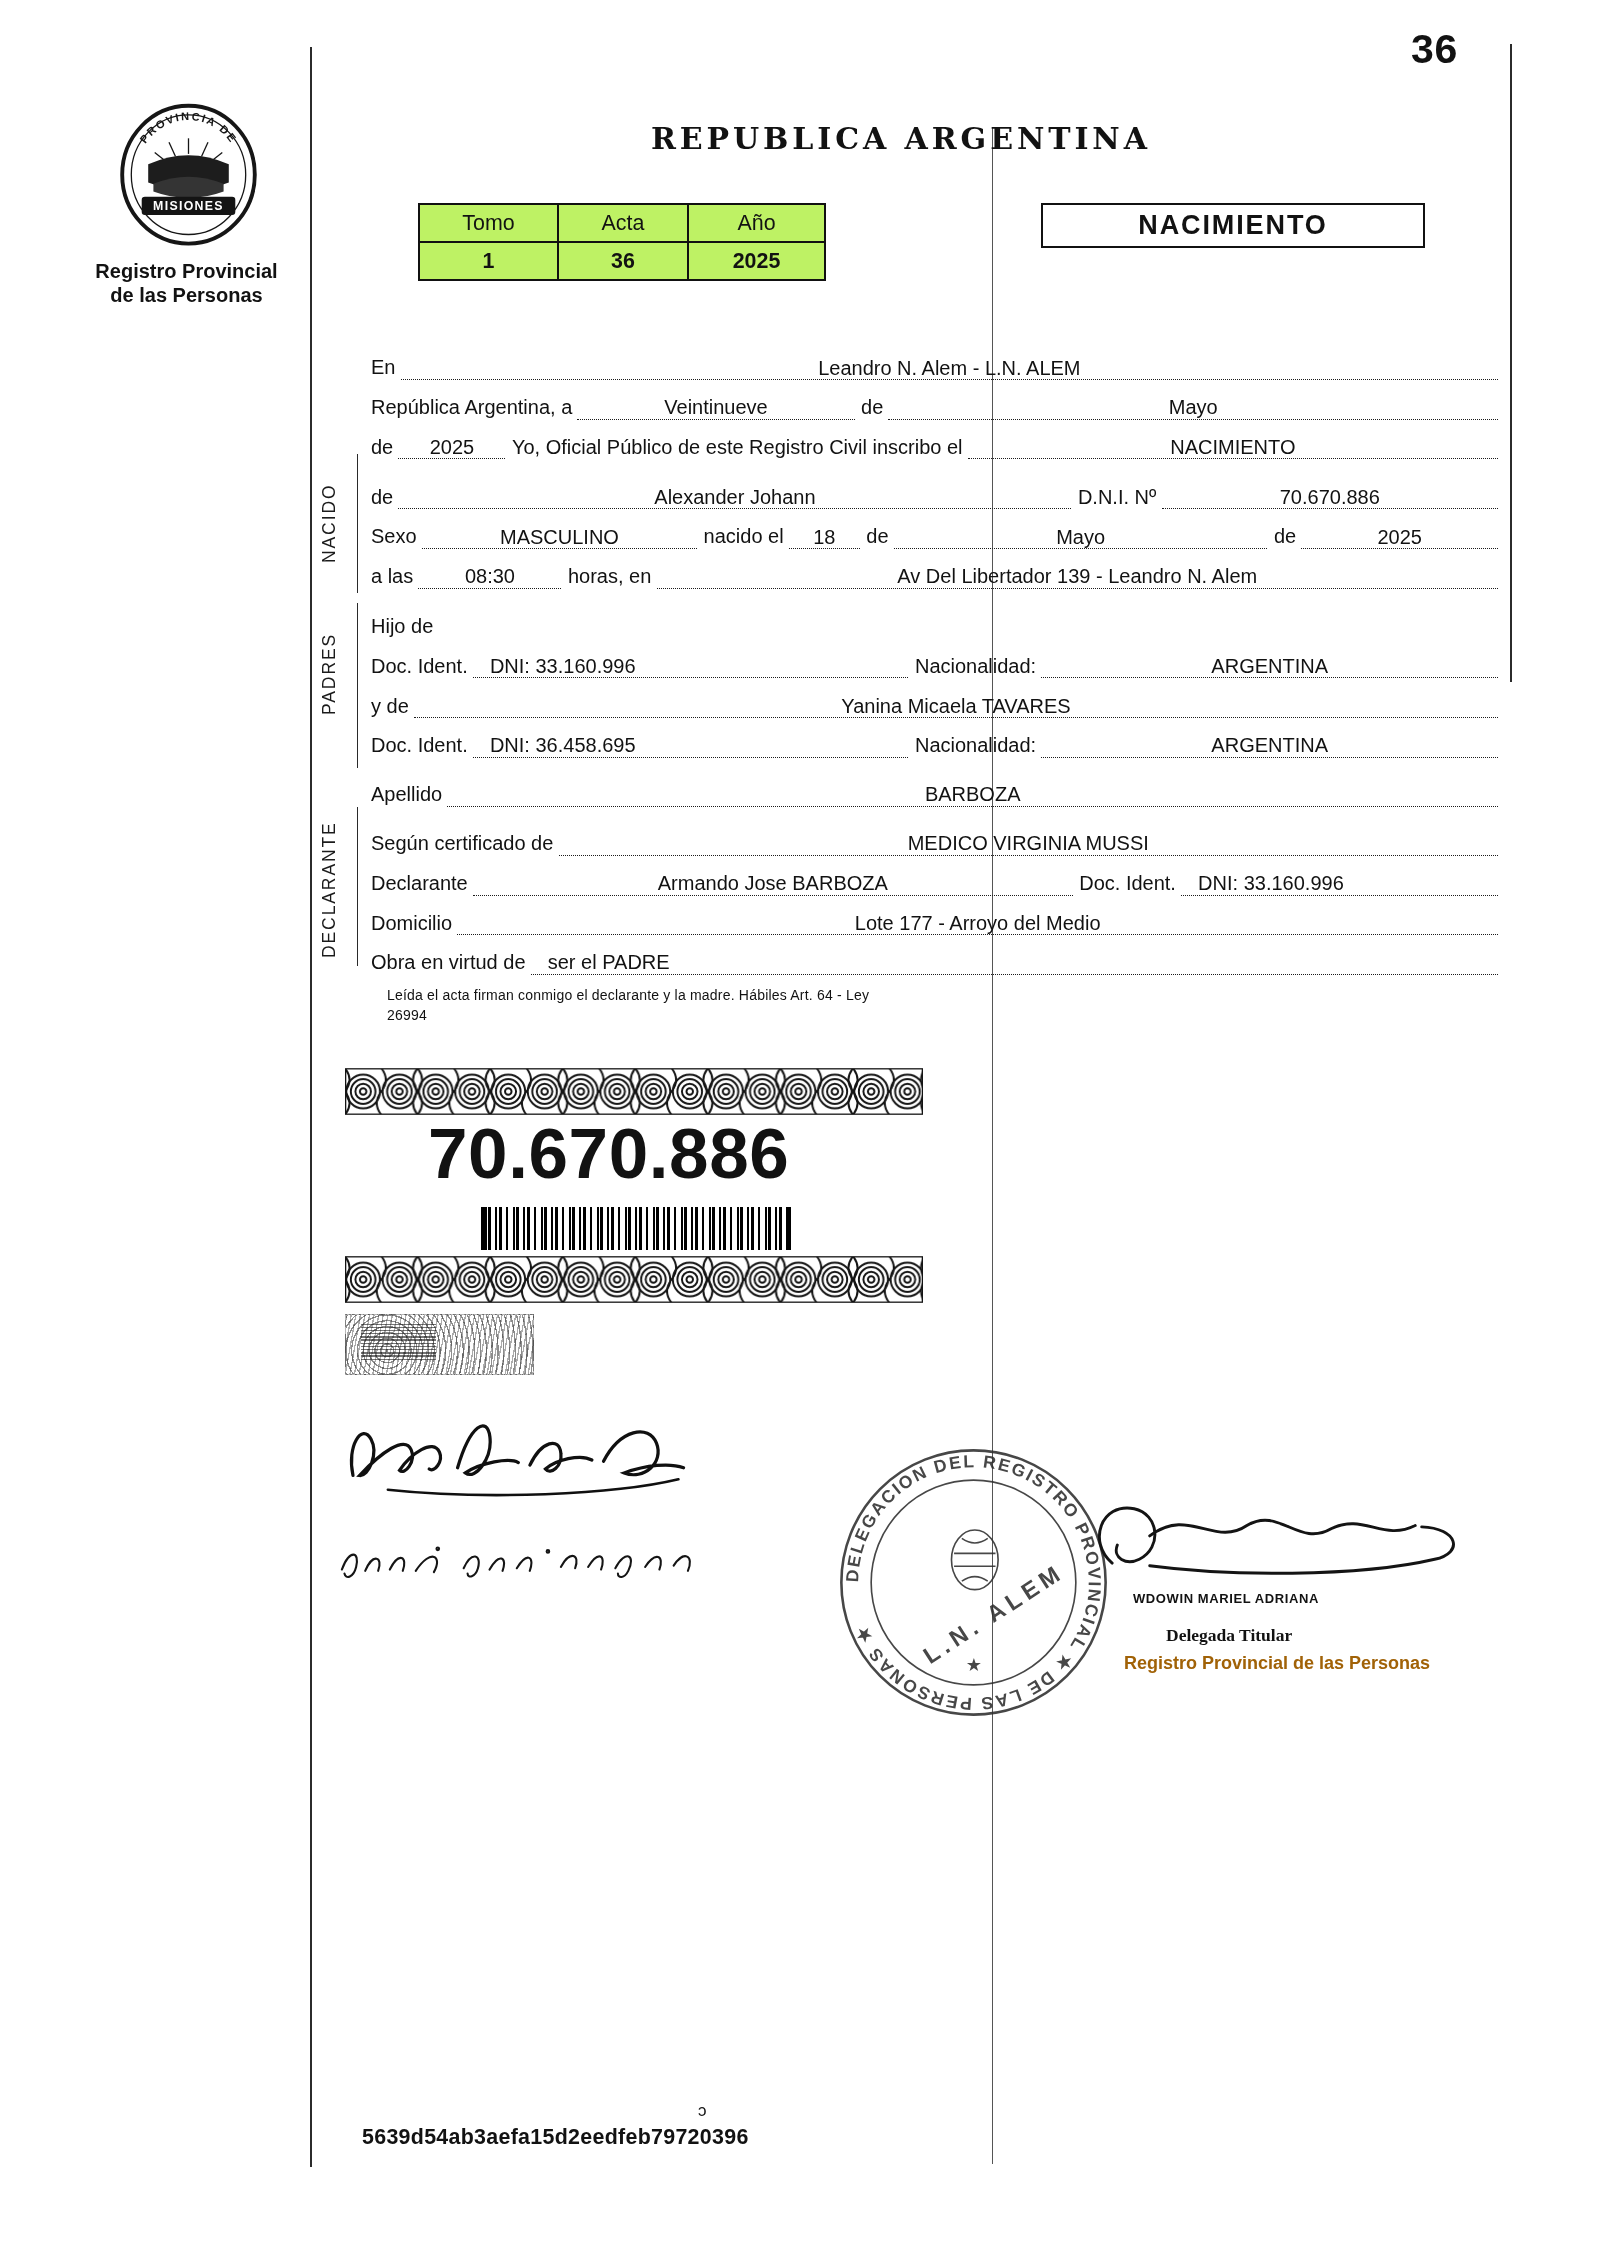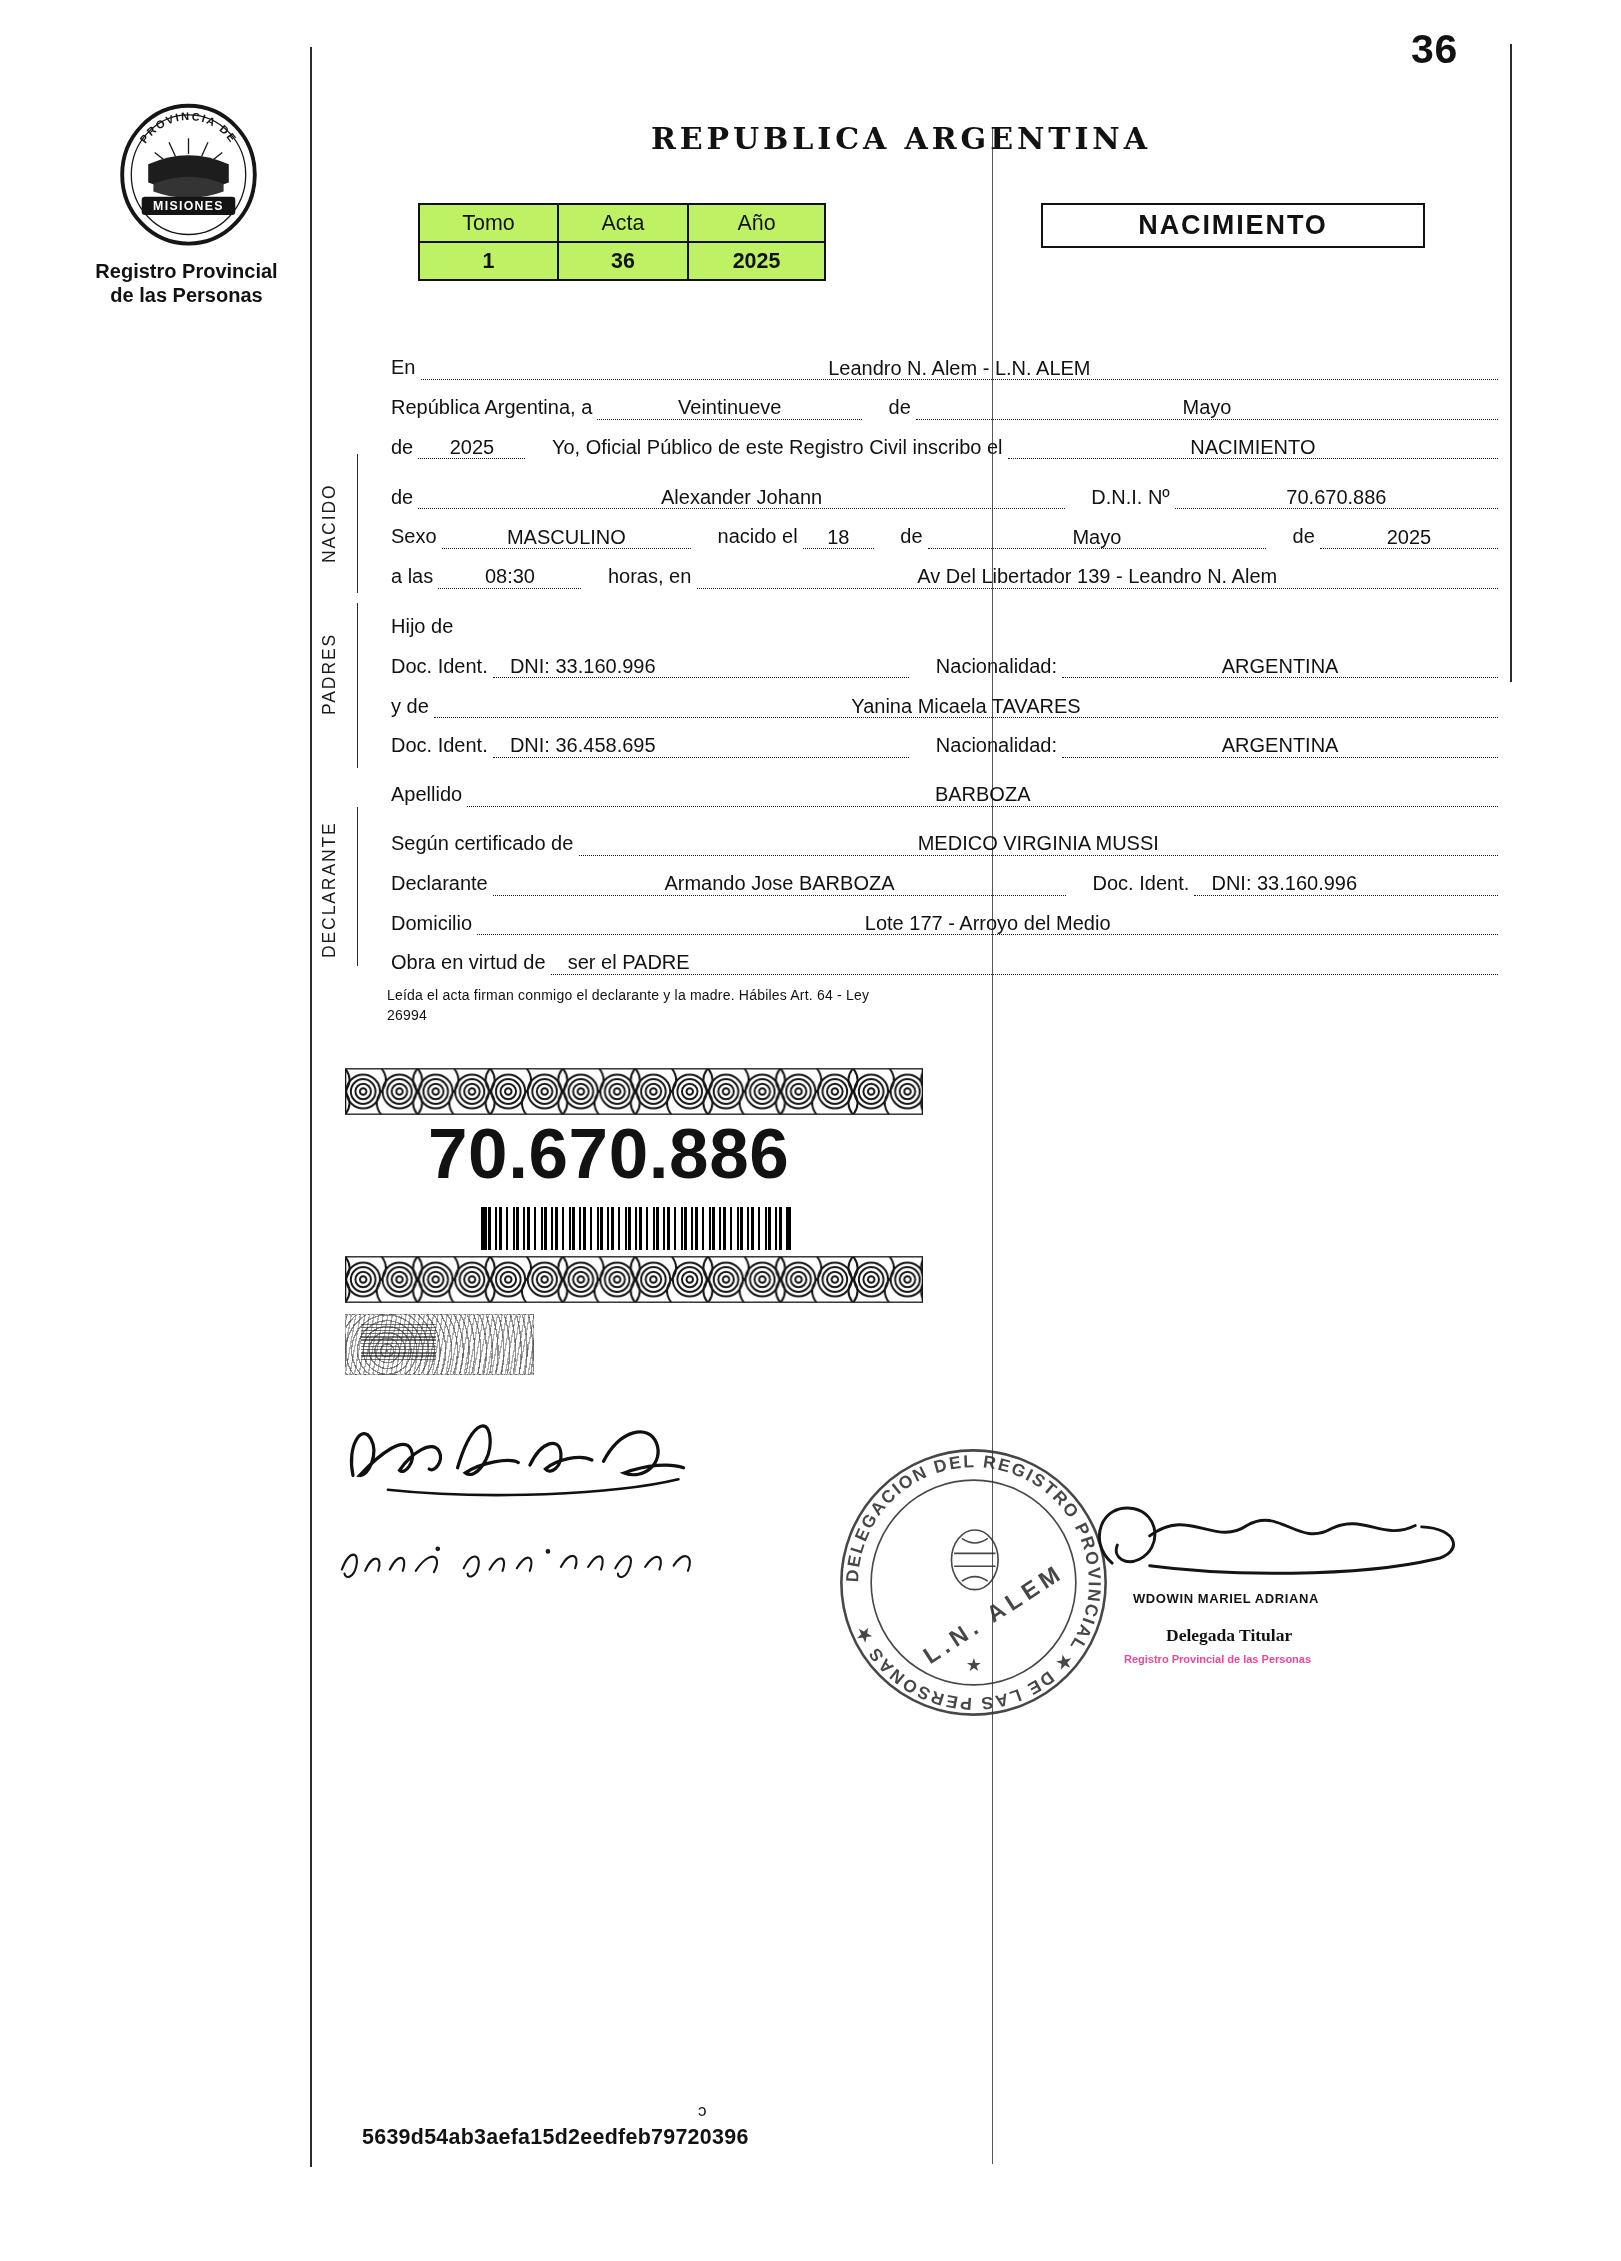--- a/index.html
+++ b/index.html
@@ -35,21 +35,21 @@
   #record-type-box { left:1041px; top:203px; width:384px; height:45px;
     border:2.6px solid #111; display:flex; align-items:center; justify-content:center;
     font-size:27px; font-weight:bold; letter-spacing:1.9px; }
 
   
   #form { position:absolute; left:371px; top:350px; width:1127px; }
   .row { display:flex; align-items:flex-end; height:30px; margin-bottom:9.7px;
     font-size:20px; white-space:nowrap; }
   .row.mb-lg { margin-bottom:20px; }
   .row.mb-md { margin-bottom:19px; }
-  .lbl { padding:0 5.2px 0.6px 6.5px;margin-left:20px; }
+  .lbl { padding:0 5.2px 0.6px 6.5px; }
   .lbl:first-child { padding-left:0; }
   .fill { flex:1 1 0; min-width:0; text-align:center; font-weight:normal;
     border-bottom:1.9px dotted #1c1c1c; line-height:1.12;margin-top:16px; }
   .fill.left { text-align:left; padding-left:17px; }
   .f10{flex:1} .f11{flex:1.1} .f12{flex:1.2} .f13{flex:1.3} .f14{flex:1.4}
   .f19{flex:1.9} .f20{flex:2} .f22{flex:2.2} .f26{flex:2.6}
   .w110{flex:0 0 71px} .w165{flex:0 0 107px} .w220{flex:0 0 143px}
 
   
   .vlabel { position:absolute; writing-mode:vertical-rl; transform:rotate(180deg);
@@ -81,21 +81,21 @@
   #faint-stamp::before { content:""; position:absolute; left:8%; top:16%;
     width:40%; height:60%;
     background:repeating-linear-gradient(0deg, rgba(25,25,25,.6) 0 1.3px, transparent 1.3px 3.2px); }
 
   .sig { position:absolute; }
   #round-stamp { left:831px; top:1440px; opacity:.88; }
 
   #official-name  { left:1094px; top:1591px; font-size:13px; font-weight:bold; letter-spacing:0.6px;margin-left:39px; }
   #official-title { left:1166px; top:1625px; font-size:17.5px; font-weight:bold;
     font-family:"Liberation Serif", serif; }
-  #official-org   { left:1124px; top:1653px; font-size:11px; font-weight:bold; color:#ec4899; }
+  #official-org   { left:1124px; top:1653px; font-size:18px; font-weight:bold; color:#a16207; }
 
   #scan-mark { left:698px; top:2101px; font-size:17px; }
   #footer-hash { left:362px; top:2125px; font-size:21.4px; font-weight:bold; letter-spacing:0.3px; }
 
   svg text { font-family:"Liberation Sans", sans-serif; }
 </style>
 </head>
 <body>
 
 <div class="page">

